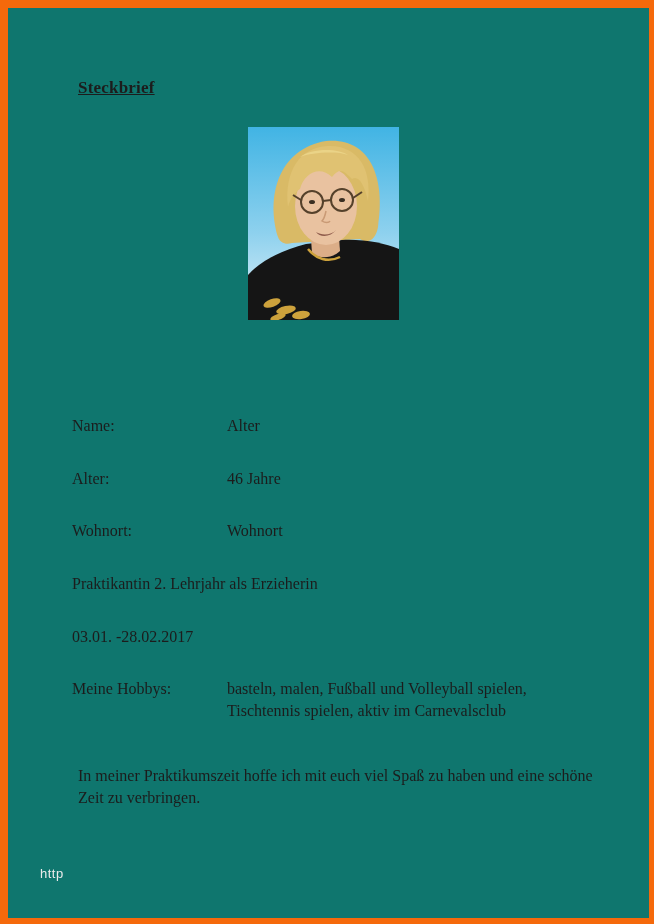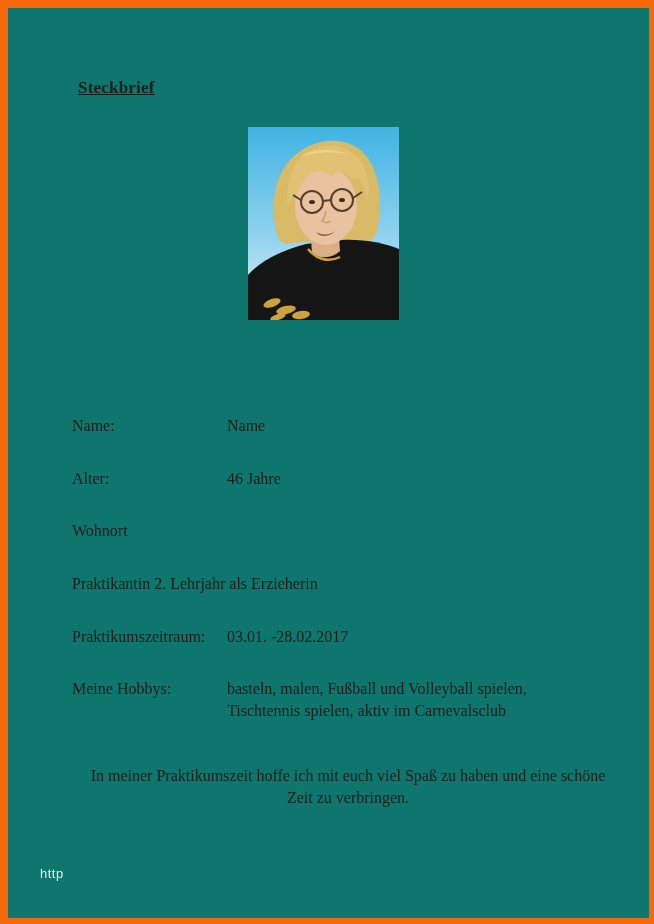--- a/index.html
+++ b/index.html
@@ -55,21 +55,20 @@
     white-space: pre-line;
   }
   .closing {
     position: absolute;
     left: 70px;
     top: 757px;
     width: 540px;
     font-size: 16px;
     line-height: 22px;
     white-space: pre-line;
-    text-align: center;
   }
   .watermark {
     position: absolute;
     left: 32px;
     top: 858px;
     font-family: "Liberation Sans", sans-serif;
     font-size: 13px;
     color: #ebebeb;
     letter-spacing: 0.5px;
   }
@@ -124,34 +123,34 @@
         <ellipse cx="24" cy="176" rx="9" ry="4" transform="rotate(-20 24 176)"></ellipse>
         <ellipse cx="38" cy="183" rx="10" ry="4" transform="rotate(-12 38 183)"></ellipse>
         <ellipse cx="53" cy="188" rx="9" ry="4" transform="rotate(-8 53 188)"></ellipse>
         <ellipse cx="30" cy="190" rx="8" ry="3" transform="rotate(-18 30 190)"></ellipse>
       </g>
     </svg>
   </div>
 
   <div class="field-row" style="top:407px">
     <span class="field-label">Name:</span>
-    <span class="field-value">Name</span>
+    <span class="field-value">Alter</span>
   </div>
   <div class="field-row" style="top:460px">
     <span class="field-label">Alter:</span>
     <span class="field-value">46 Jahre</span>
   </div>
   <div class="field-row" style="top:512px">
+    <span class="field-label">Wohnort:</span>
     <span class="field-value">Wohnort</span>
   </div>
   <div class="field-row" style="top:565px">
     <span class="field-value">Praktikantin 2. Lehrjahr als Erzieherin</span>
   </div>
   <div class="field-row" style="top:618px">
-    <span class="field-label">Praktikumszeitraum:</span>
     <span class="field-value">03.01. -28.02.2017</span>
   </div>
   <div class="field-row" style="top:670px">
     <span class="field-label">Meine Hobbys:</span>
     <span class="field-value">basteln, malen, Fußball und Volleyball spielen,
 Tischtennis spielen, aktiv im Carnevalsclub</span>
   </div>
 
   <div class="closing">In meiner Praktikumszeit hoffe ich mit euch viel Spaß zu haben und eine schöne
 Zeit zu verbringen.</div>

